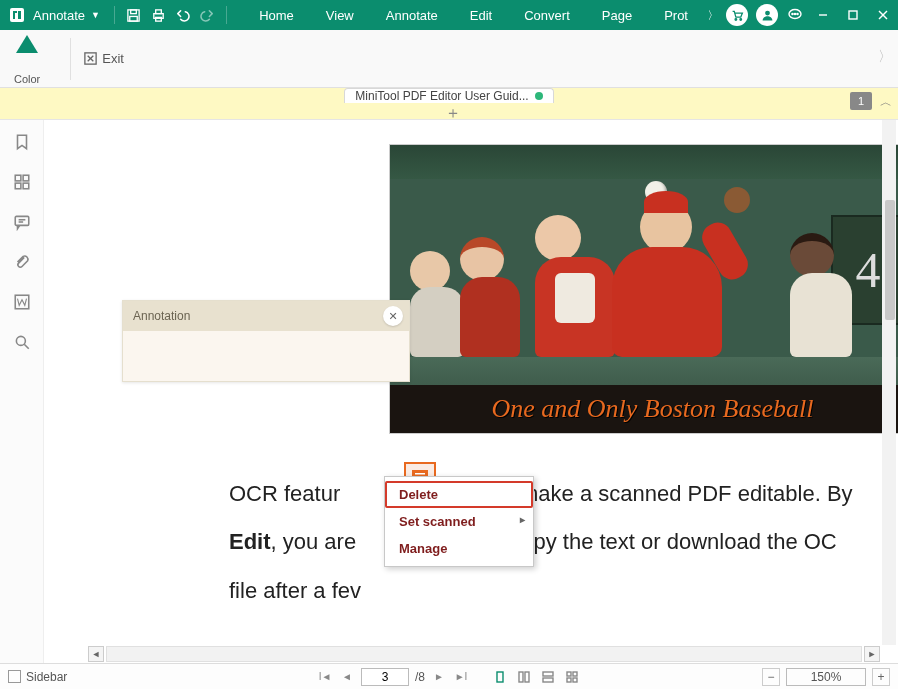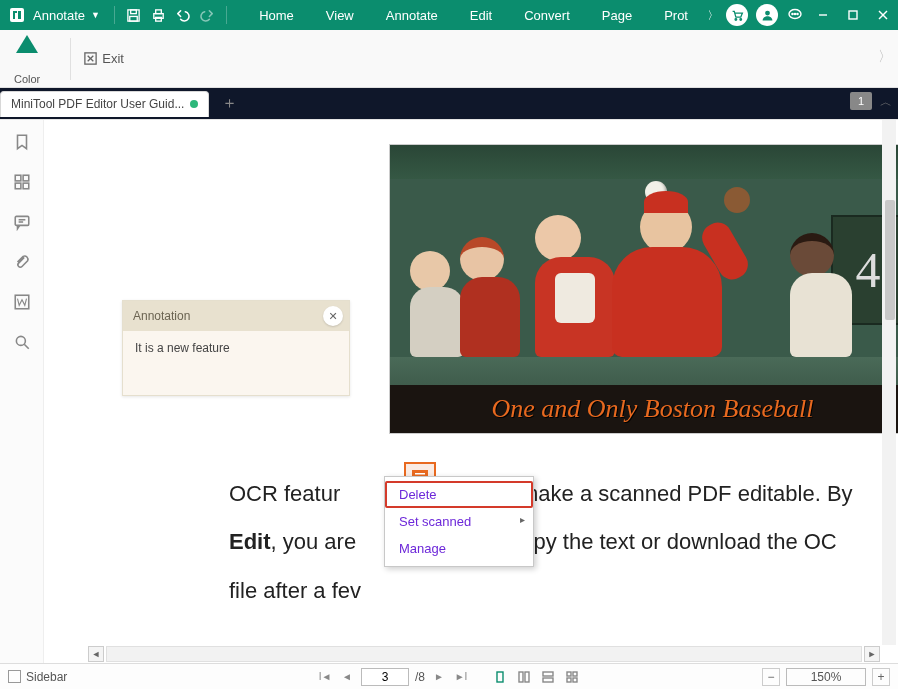--- a/index.html
+++ b/index.html
@@ -23,36 +23,36 @@
   .ribbon { height: 58px; background:#f9f9f9; border-bottom:1px solid #e0e0e0; display:flex; align-items:center; padding:0 14px; position:relative;}
   .ribbon .group { display:flex; flex-direction:column; align-items:center; margin-right:18px;}
   .ribbon .colortri { width:0; height:0; border-left:11px solid transparent; border-right:11px solid transparent; border-bottom:18px solid #0b8d6e; margin-top:2px;}
   .ribbon .lbl { font-size:11px; color:#555; margin-top:20px;}
   .ribbon .vdiv { width:1px; height:42px; background:#e0e0e0; margin:0 12px;}
   .ribbon .exitbtn { display:flex; align-items:center; cursor:pointer; color:#555; font-size:13px;}
   .ribbon .exitbtn svg { margin-right:4px;}
   .ribbon .rchev { position:absolute; right:6px; top:18px; color:#bbb; font-size:14px; cursor:pointer;}
 
   
-  .tabbar { height:32px; background:#0f172a; border-bottom:1px solid #e5e5e5; display:flex; align-items:center; padding-left:0; position:relative;}
+  .tabbar { height:32px; background:#fef9c3; border-bottom:1px solid #e5e5e5; display:flex; align-items:center; padding-left:0; position:relative;flex-direction:column;}
   .tab { height:26px; background:#fff; border:1px solid #d8d8d8; border-bottom:none; border-radius:4px 4px 0 0; display:flex; align-items:center; padding:0 10px; font-size:12px; color:#444; max-width:220px;}
   .tab .dot { width:8px; height:8px; border-radius:50%; background:#2db77a; margin-left:6px;}
   .addtab { width:24px; height:24px; display:flex; align-items:center; justify-content:center; color:#888; margin-left:8px; cursor:pointer; font-size:16px;}
   .tabbar .pagebadge { position:absolute; right:26px; top:4px; background:#888; color:#fff; font-size:11px; width:22px; height:18px; display:flex; align-items:center; justify-content:center; border-radius:2px;}
   .tabbar .upchev { position:absolute; right:6px; top:6px; color:#777; font-size:12px; cursor:pointer;}
 
   
   .content { position:relative; height: calc(689px - 30px - 58px - 32px - 26px); display:flex;}
   .leftbar { width:44px; background:#fbfbfb; border-right:1px solid #eee; display:flex; flex-direction:column; align-items:center; padding-top:10px; gap:16px;}
   .leftbar .sicon { width:24px; height:24px; color:#777; cursor:pointer; display:flex; align-items:center; justify-content:center;}
   .docarea { flex:1; position:relative; overflow:hidden; background:#fff;}
   .page { position:absolute; left:40px; top:0; right:20px; bottom:10px; background:#fff;}
 
   
-  .annopop { position:absolute; left:78px; top:180px; width:228px; background:#fbf6ef; border:1px solid #e5dfce; box-shadow:0 1px 3px rgba(0,0,0,0.1); font-size:12px;}
+  .annopop { position:absolute; left:78px; top:180px; width:288px; background:#fbf6ef; border:1px solid #e5dfce; box-shadow:0 1px 3px rgba(0,0,0,0.1); font-size:12px;}
   .annopop .hdr { background:#e8e1cf; height:30px; display:flex; align-items:center; padding:0 10px; color:#6b6452; position:relative;}
   .annopop .closebtn { position:absolute; right:6px; top:5px; width:20px; height:20px; border-radius:50%; background:#fff; display:flex; align-items:center; justify-content:center; color:#666; cursor:pointer; box-shadow:0 1px 2px rgba(0,0,0,0.15); font-size:11px;}
   .annopop .body { padding:10px 12px 40px 12px; color:#555;}
   .annopop .row1 { display:flex; justify-content:space-between; margin-bottom:6px; font-size:12px; color:#777;}
   .annopop .txt { color:#444;}
 
   
   .docimg { position:absolute; left:305px; top:24px; width:527px; height:290px; background:#3a5a4a; border:1px solid #ccc; overflow:hidden;}
   .docimg .topbar { height:34px; background:linear-gradient(#2a4636,#355844);}
   .docimg .ball { position:absolute; left:255px; top:36px; width:22px; height:22px; border-radius:50%; background:#f2f0e8; box-shadow:inset -2px -2px 3px rgba(0,0,0,0.3);}
@@ -67,21 +67,21 @@
   
   .doctext { position:absolute; left:145px; top:350px; right:10px; font-size:22px; color:#222; line-height:2.2;}
   .doctext b { font-weight:700;}
 
   
   .annomark { position:absolute; left:320px; top:342px; width:32px; height:30px; border:2px solid #e8691f; background:#faebe3; display:flex; align-items:center; justify-content:center;}
   .annomark svg { fill:#e8691f;}
 
   
   .ctxmenu { position:absolute; left:300px; top:356px; width:150px; background:#fff; border:1px solid #c8c8c8; box-shadow:2px 2px 6px rgba(0,0,0,0.2); padding:4px 0; font-size:13px;}
-  .ctxmenu .mitem { padding:6px 14px; cursor:pointer; position:relative; color:#6d28d9;}
+  .ctxmenu .mitem { padding:6px 14px; cursor:pointer; position:relative; color:#7f1d1d;font-weight:bold;}
   .ctxmenu .mitem.hl { outline:2px solid #d43a2a; outline-offset:-2px; border-radius:2px;}
   .ctxmenu .sub::after { content:"▸"; position:absolute; right:8px; color:#666; font-size:10px;}
 
   
   .hscroll { position:absolute; left:44px; right:18px; bottom:0; height:18px; display:flex; align-items:center;}
   .hscroll .arrow { width:16px; height:16px; border:1px solid #ccc; background:#f4f4f4; display:flex; align-items:center; justify-content:center; font-size:9px; color:#666; cursor:pointer;}
   .hscroll .track { flex:1; height:16px; background:#f2f2f2; border:1px solid #e0e0e0; margin:0 2px; position:relative;}
   .vscroll { position:absolute; right:2px; top:0; bottom:18px; width:14px; background:#f2f2f2;}
   .vscroll .thumb { position:absolute; right:1px; top:80px; width:10px; height:120px; background:#c8c8c8; border-radius:2px;}
 
@@ -323,21 +323,20 @@
         <div class="mitem">Manage</div>
       </div>
     </div>
 
     <div class="annopop" style="z-index:5;">
       <div class="hdr">
         <span>Annotation</span>
         <div class="closebtn">✕</div>
       </div>
       <div class="body">
-        <div class="txt">It is a new feature</div>
       </div>
     </div>
 
     <div class="vscroll">
         <div class="thumb"></div>
       </div>
     <div class="hscroll">
       <div class="arrow">◄</div>
       <div class="track"></div>
       <div class="arrow">►</div>

